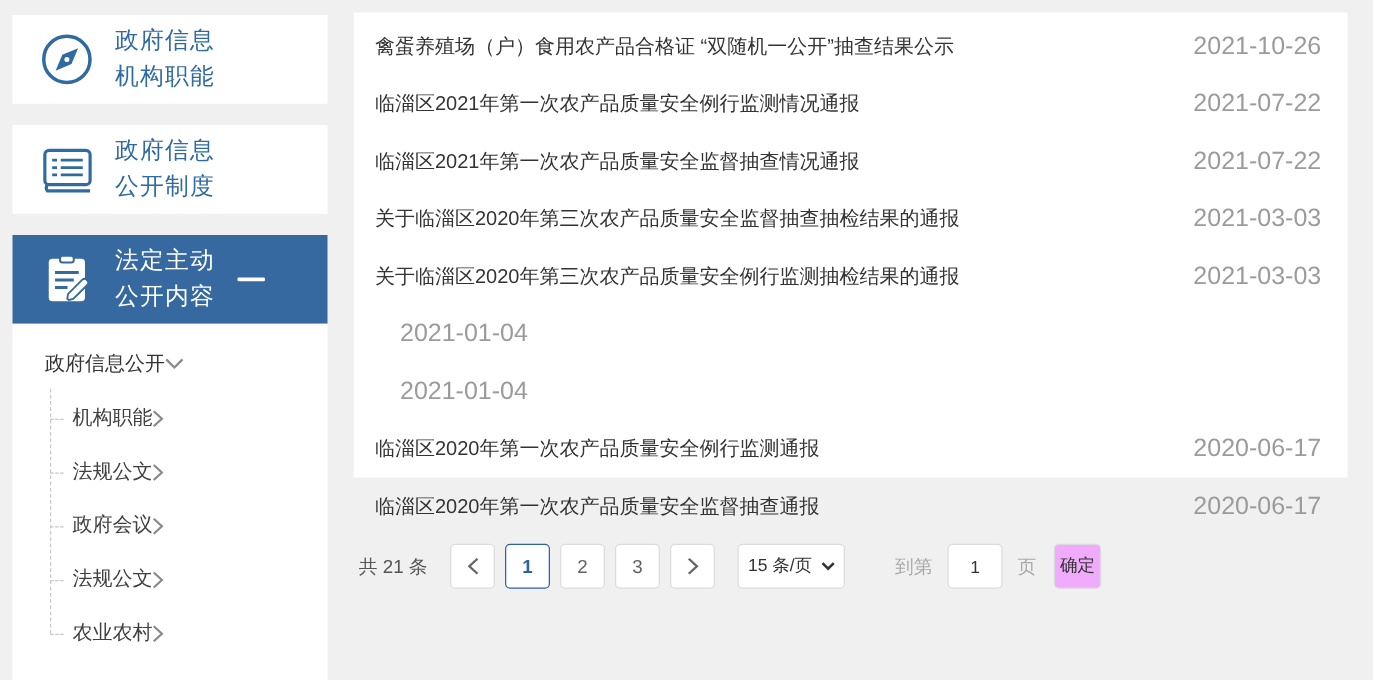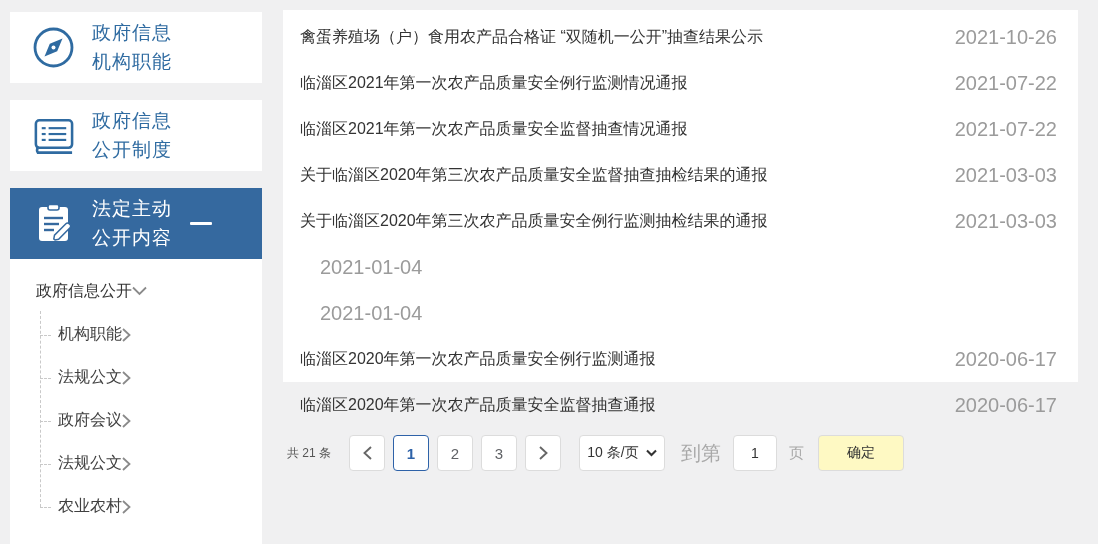--- a/index.html
+++ b/index.html
@@ -27,29 +27,29 @@
   .chev { display:flex; align-items:center; }
 
   
   .main { position:absolute; left:283px; top:10px; width:795px; height:372px; background:#fff; padding-top:4px; }
   .row { height:46px; display:flex; align-items:center; justify-content:space-between; padding:0 21px 0 17px; }
   .row-title { font-size:16px; color:#333; cursor:pointer; white-space:nowrap; overflow:hidden; }
   .row-date { font-size:20px; color:#9b9b9b; flex:none; margin-left:20px; }
 
   
   .pager { display:flex; align-items:center; margin-top:7px; padding-left:4px; }
-  .pager-total { font-size:12px; color:#555; margin-right:18px; }
+  .pager-total { font-size:15px; color:#555; margin-right:18px; }
   .pg-btn { min-width:36px; height:36px; border:1px solid #dcdcdc; border-radius:4px; background:#fff; display:flex; align-items:center; justify-content:center; font-size:15px; color:#606266; cursor:pointer; margin-left:8px; }
   .pg-btn.first { margin-left:0; }
   .pg-btn.active { border-color:var(--accent-strong); color:var(--accent-strong); font-weight:bold; }
   .page-size { margin-left:18px; width:86px; height:36px; border:1px solid #dcdcdc; border-radius:4px; background:#fff; display:flex; align-items:center; justify-content:center; gap:7px; font-size:14px; color:#333; cursor:pointer; }
-  .goto-label { color:#a9a9a9; font-size:20px; margin-left:16px; }
+  .goto-label { color:#a9a9a9; font-size:15px; margin-left:40px; }
   .goto-input { width:44px; height:36px; border:1px solid #dcdcdc; border-radius:4px; text-align:center; font-size:14px; color:#333; margin-left:12px; outline:none; }
   .goto-suffix { color:#a9a9a9; font-size:15px; margin-left:12px; }
-  .confirm-btn { margin-left:14px; height:36px; padding:0 28px; border:1px solid #dcdcdc; border-radius:4px; background:#fef9c3; font-size:14px; color:#333; cursor:pointer; }
+  .confirm-btn { margin-left:14px; height:36px; padding:0 4px; border:1px solid #dcdcdc; border-radius:4px; background:#f0abfc; font-size:14px; color:#333; cursor:pointer; }
 </style>
 </head>
 <body>
 
 <aside class="sidebar">
   <div id="cards">
   <div class="side-card">
     <span class="card-icon">
           <svg width="45" height="45" viewBox="0 0 45 45">
             <circle cx="22.5" cy="22.5" r="18.5" fill="none" stroke="#2f6ba1" stroke-width="2.8"></circle>
@@ -218,21 +218,21 @@
   <button class="pg-btn">3</button>
 </span>
     <button class="pg-btn">
       <span class="chev">
         <svg width="9" height="14" viewBox="0 0 9 14">
             <polyline points="1,1 7.5,7 1,13" fill="none" stroke="#666" stroke-width="1.9"></polyline>
           </svg>
       </span>
     </button>
     <div class="page-size">
-      <span>10 条/页</span>
+      <span>15 条/页</span>
       <span class="chev">
         <svg width="11" height="8" viewBox="0 0 11 8">
             <polyline points="1,1.5 5.5,6 10,1.5" fill="none" stroke="#333" stroke-width="2.1"></polyline>
           </svg>
       </span>
     </div>
     <span class="goto-label">到第</span>
     <input class="goto-input" value="1" style="">
     <span class="goto-suffix">页</span>
     <button class="confirm-btn">确定</button>

